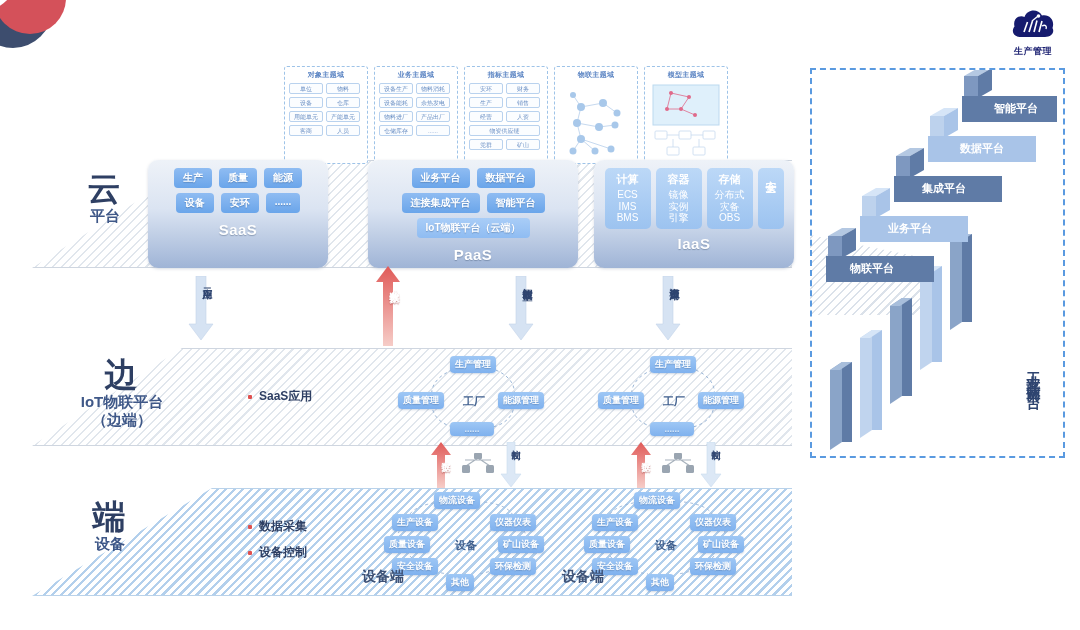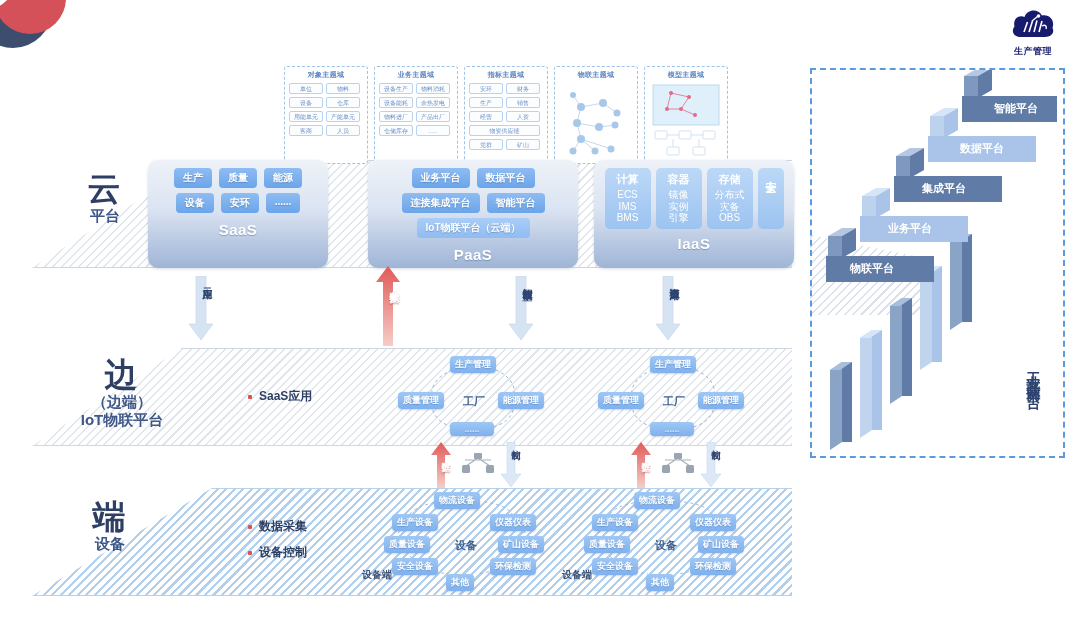--- a/index.html
+++ b/index.html
@@ -151,21 +151,21 @@
     background:linear-gradient(180deg,#9ec7f5 0%,#7fb1ee 100%);
     box-shadow:0 1px 2px rgba(90,120,160,.3);
     text-shadow:0 1px 1px rgba(40,70,110,.3);
   }
   .node.center {
     background:none; box-shadow:none; color:#41618f; font-size:11px; text-shadow:none;
   }
   .node.dots { color:#d7e8fb; }
   .cluster svg.links { position:absolute; left:0; top:0; pointer-events:none; }
   .cluster-cap {
-    position:absolute; font-size:10px; font-weight:bold; color:#3e5277;
+    position:absolute; font-size:14px; font-weight:bold; color:#3e5277;
   }
 
   
   .bullets { position:absolute; }
   .bullet { display:flex; align-items:center; gap:7px; margin-bottom:9px; }
   .bullet .dot { width:4px; height:4px; background:#e0504e; border-radius:1px; }
   .bullet .btxt { font-size:12px; font-weight:bold; color:#2e3f63; }
 
   
   .dc-group { position:absolute; display:flex; align-items:flex-start; gap:4px; }
@@ -323,22 +323,22 @@
       </div>
     </div>
   </div>
 
   <div class="layer-label lab-cloud">
     <div class="big">云</div>
     <div class="sub">平台</div>
   </div>
   <div class="layer-label lab-edge">
     <div class="big">边</div>
+    <div class="sub">IoT物联平台</div>
     <div class="sub">（边端）</div>
-    <div class="sub">IoT物联平台</div>
   </div>
   <div class="layer-label lab-end">
     <div class="big">端</div>
     <div class="sub">设备</div>
   </div>
 
   <div class="card card-saas">
     <div class="chip-row">
       <div class="chip">生产</div>
       <div class="chip">质量</div>

